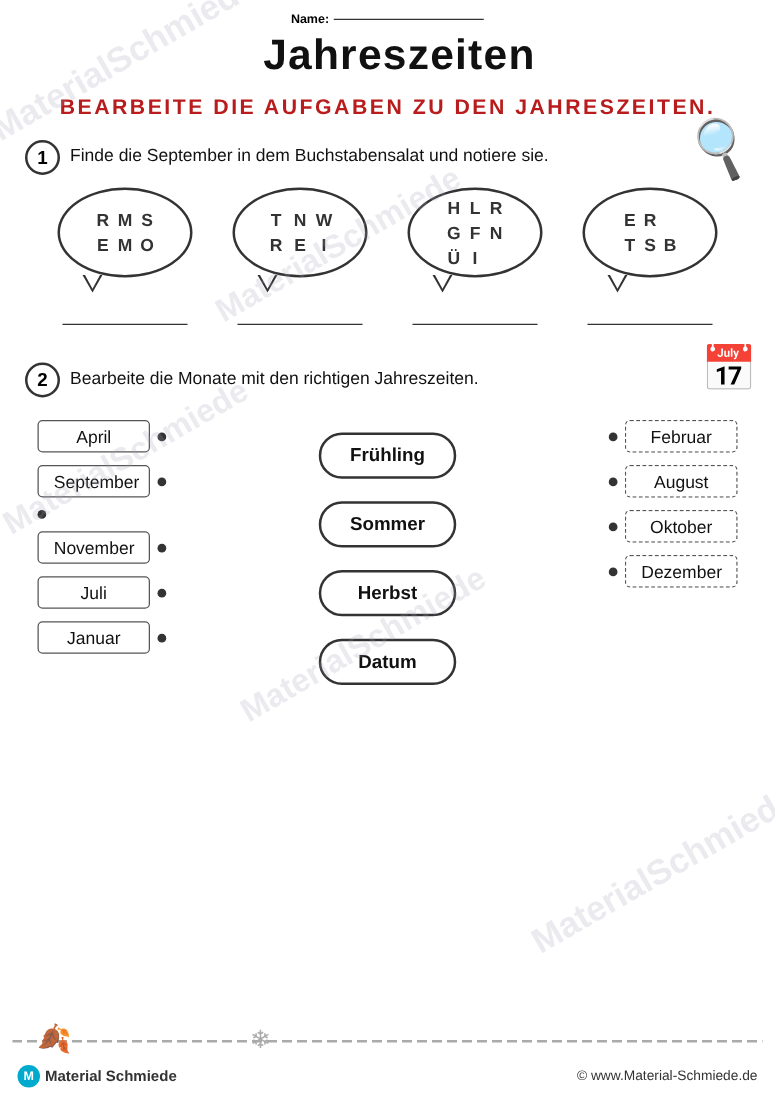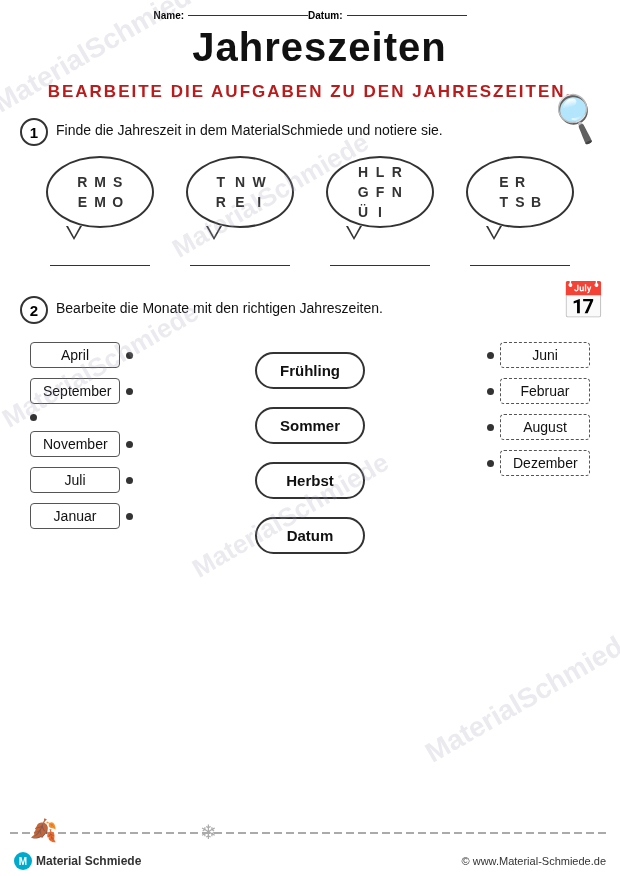--- a/index.html
+++ b/index.html
@@ -30,21 +30,21 @@
       width: 120px;
       border-bottom: 1.5px solid #333;
     }
 
     
     .title-section {
       text-align: center;
       margin-top: 2px;
     }
     .main-title {
-      font-size: 40px;
+      font-size: 34px;
       font-weight: 900;
       color: #111;
       font-family: 'Arial Black', Arial, sans-serif;
       letter-spacing: 1px;
       padding-left: 19px;
     }
     .subtitle {
       font-size: 17px;
       font-weight: bold;
       color: #b91c1c;
@@ -306,37 +306,33 @@
 <div class="wm" style="top:180px; left:160px; font-size:26px;">MaterialSchmiede</div>
 <div class="wm" style="top:350px; left:-10px; font-size:26px;">MaterialSchmiede</div>
 <div class="wm" style="top:500px; left:180px; font-size:26px;">MaterialSchmiede</div>
 <div class="wm" style="top:680px; right:-30px; font-size:28px;">MaterialSchmiede</div>
 
 <div class="header">
   <div class="header-field">
     <span>Name:</span>
     <span class="header-line"></span>
   </div>
-  <div class="header-field">
-    <span>Datum:</span>
-    <span class="header-line"></span>
-  </div>
 </div>
 
 <div class="title-section">
   <div class="main-title">Jahreszeiten</div>
   <div class="subtitle">Bearbeite die Aufgaben zu den Jahreszeiten.</div>
 </div>
 
 <div class="magnifier">🔍</div>
 
 <div class="section" style="margin-top:8px;">
   <div class="section-row">
     <span class="section-number">1</span>
-    <span class="section-text">Finde die Jahreszeit in dem MaterialSchmiede und notiere sie.</span>
+    <span class="section-text">Finde die September in dem Buchstabensalat und notiere sie.</span>
   </div>
 
   <div class="bubbles-row">
 
     <div class="bubble-container">
       <div class="bubble">
         <div class="bubble-letters">
           <span class="bubble-letter">R</span>
           <span class="bubble-letter">M</span>
           <span class="bubble-letter">S</span>
@@ -442,35 +438,35 @@
 
     <div class="col-center">
       <div class="season-oval frühling"><strong>Frühling</strong></div>
       <div class="season-oval sommer"><strong>Sommer</strong></div>
       <div class="season-oval herbst"><strong>Herbst</strong></div>
       <div class="season-oval winter"><strong>Datum</strong></div>
     </div>
 
     <div class="col-right">
 
+
       <div class="month-box-right">
         <div class="dot"></div>
-        <div class="month-label-right">Juni</div>
+        <div class="month-label-right">Februar</div>
       </div>
 
       <div class="month-box-right">
         <div class="dot"></div>
-        <div class="month-label-right">Februar</div>
+        <div class="month-label-right">August</div>
       </div>
 
       <div class="month-box-right">
         <div class="dot"></div>
-        <div class="month-label-right">August</div>
-      </div>
-
+        <div class="month-label-right">Oktober</div>
+      </div>
 
 
       <div class="month-box-right">
         <div class="dot"></div>
         <div class="month-label-right">Dezember</div>
       </div>
 
     </div>
 
   </div>

